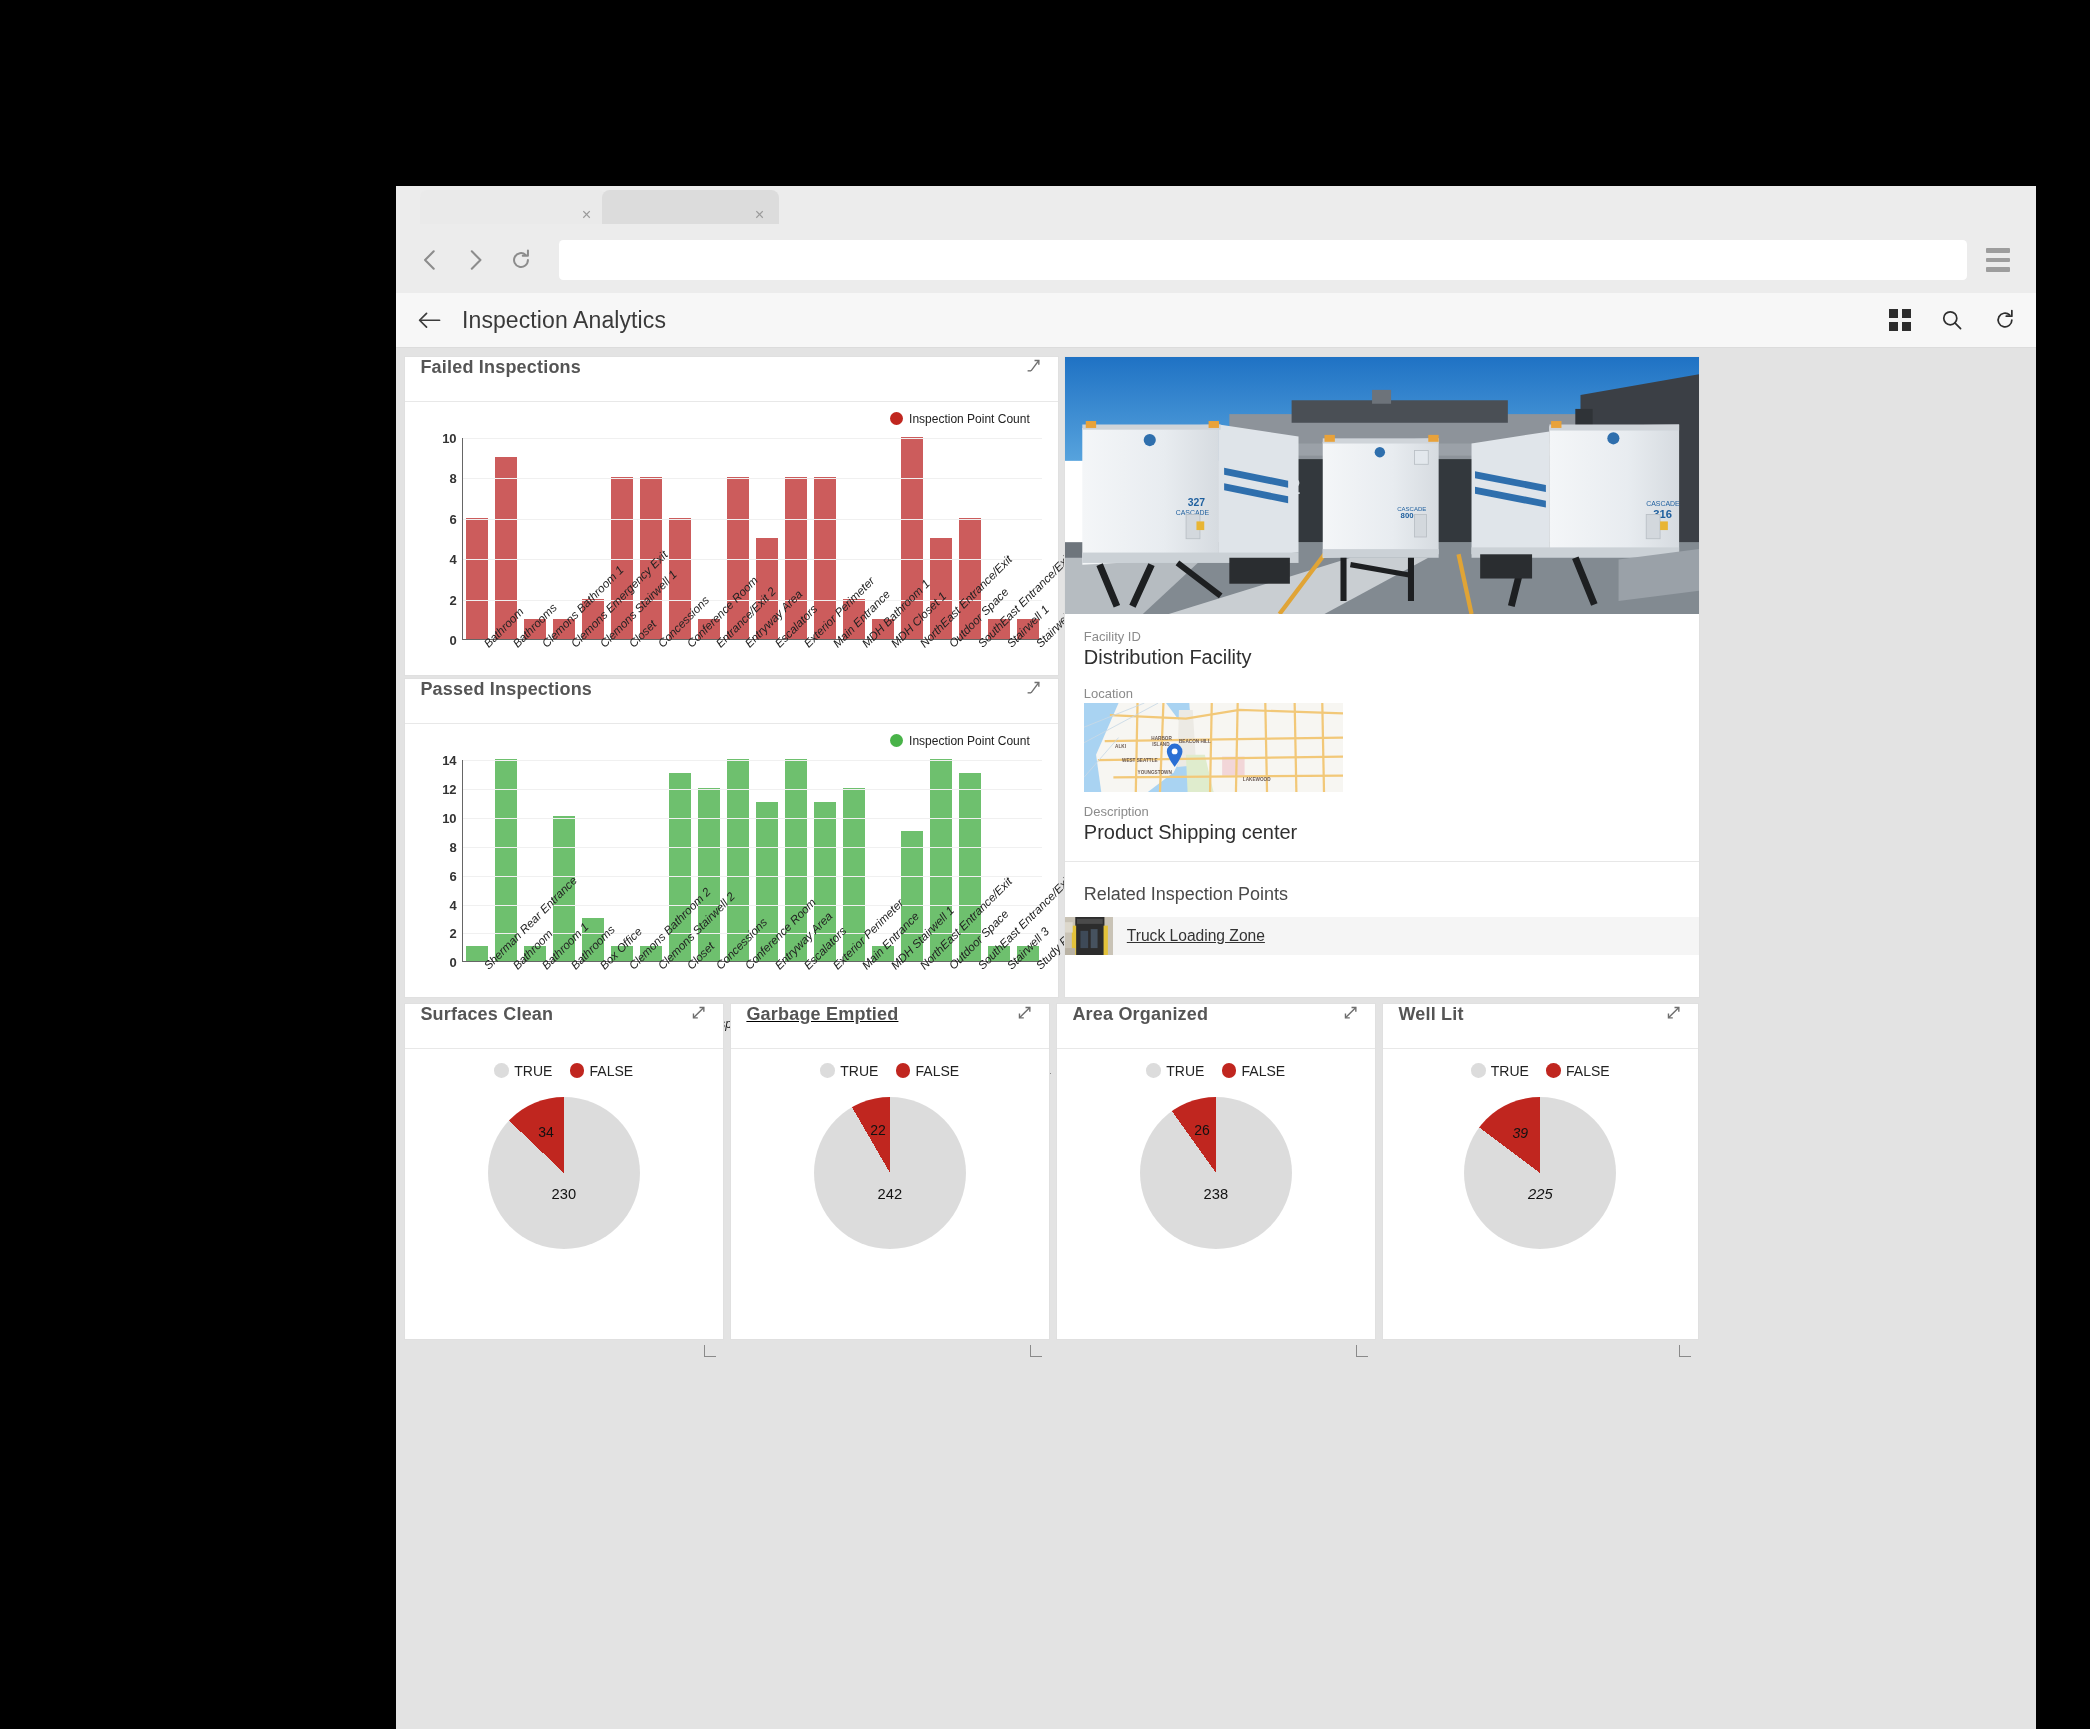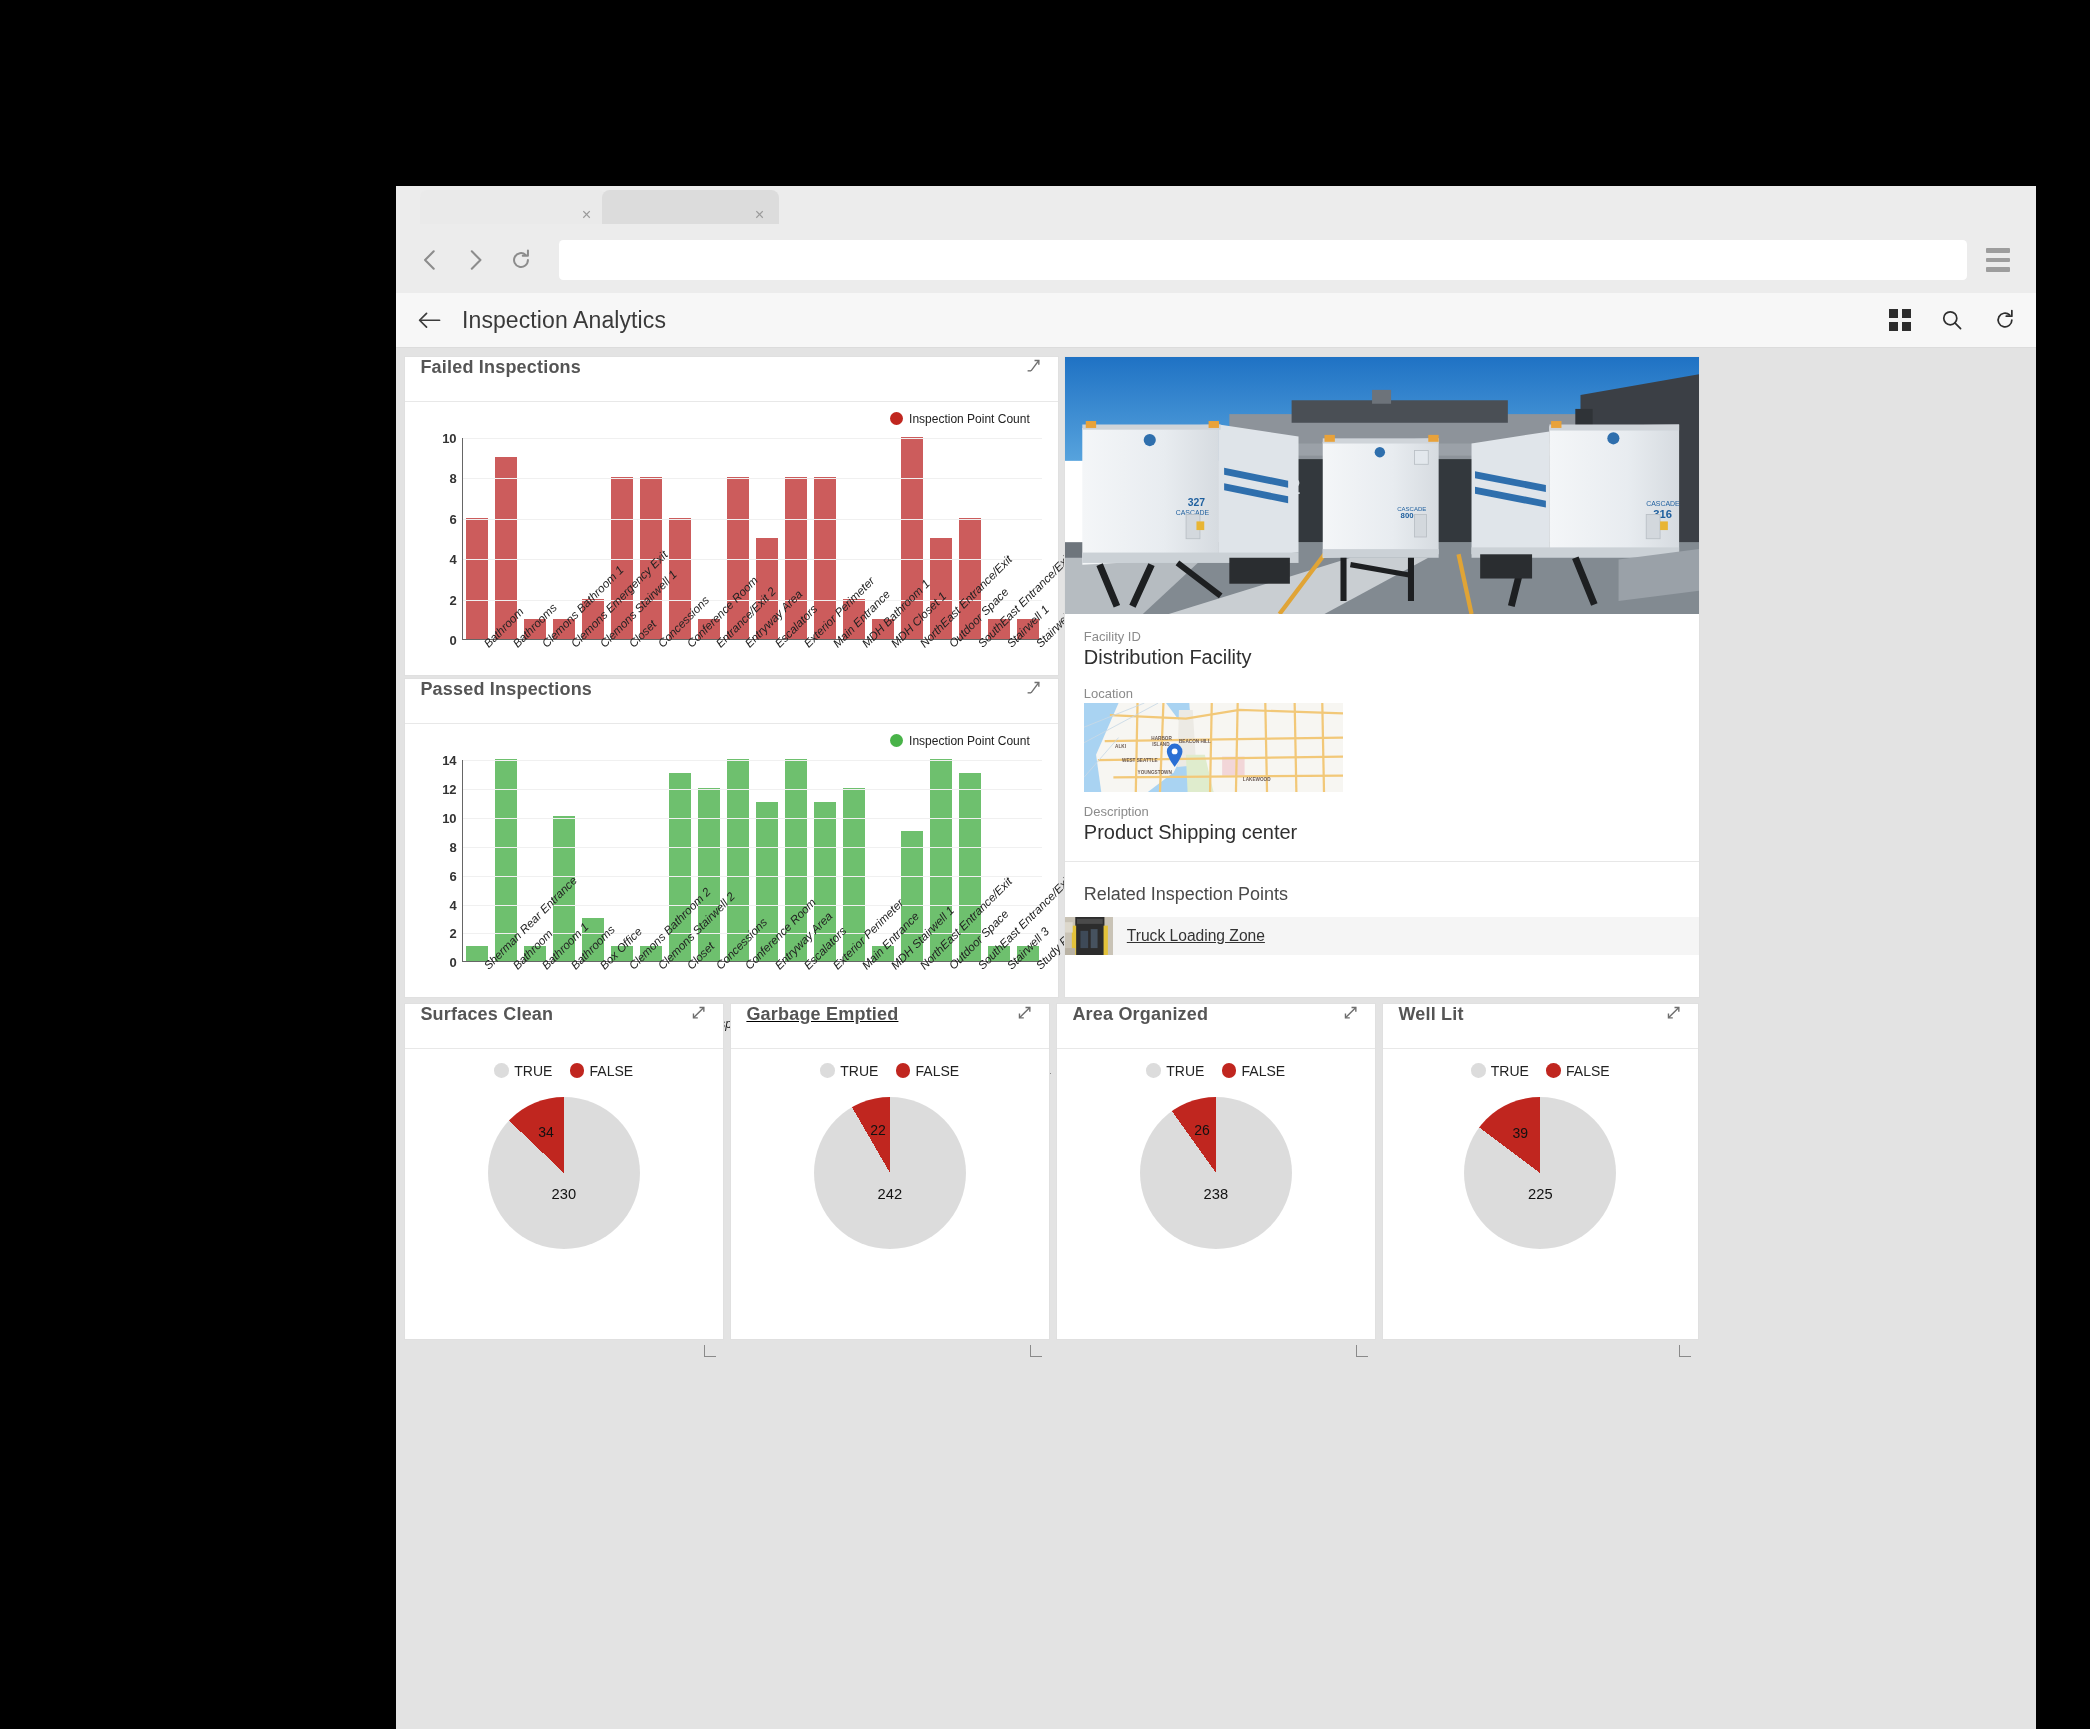--- a/index.html
+++ b/index.html
@@ -761,21 +761,21 @@
               <div class="li">
                 <span class="dot" style="background: rgb(220, 220, 220);"></span>
                 <span>TRUE</span>
               </div>
               <div class="li">
                 <span class="dot" style="background: rgb(192, 38, 31);"></span>
                 <span>FALSE</span>
               </div>
             </div>
             <div class="pie-wrap">
-              <div class="pie" style="background: conic-gradient(rgb(220, 220, 220) 0deg, rgb(220, 220, 220) 306.82deg, rgb(192, 38, 31) 306.82deg, rgb(192, 38, 31) 360deg);">
+              <div class="pie" style="background: conic-gradient(rgb(220, 220, 220) 0deg, rgb(220, 220, 220) 306.82deg, rgb(192, 38, 31) 306.82deg, rgb(192, 38, 31) 360deg); font-style: italic;">
                 <div class="pie-lbl-false" style="left: calc(50% - 20px); top: calc(50% - 40px); transform: translate(-50%, -50%);">39</div>
                 <div class="pie-lbl-true">225</div>
               </div>
             </div>
             <div class="resize-corner" style="bottom: -61px;"></div>
           </div>
         </div>
 
     </div>
   </div>

